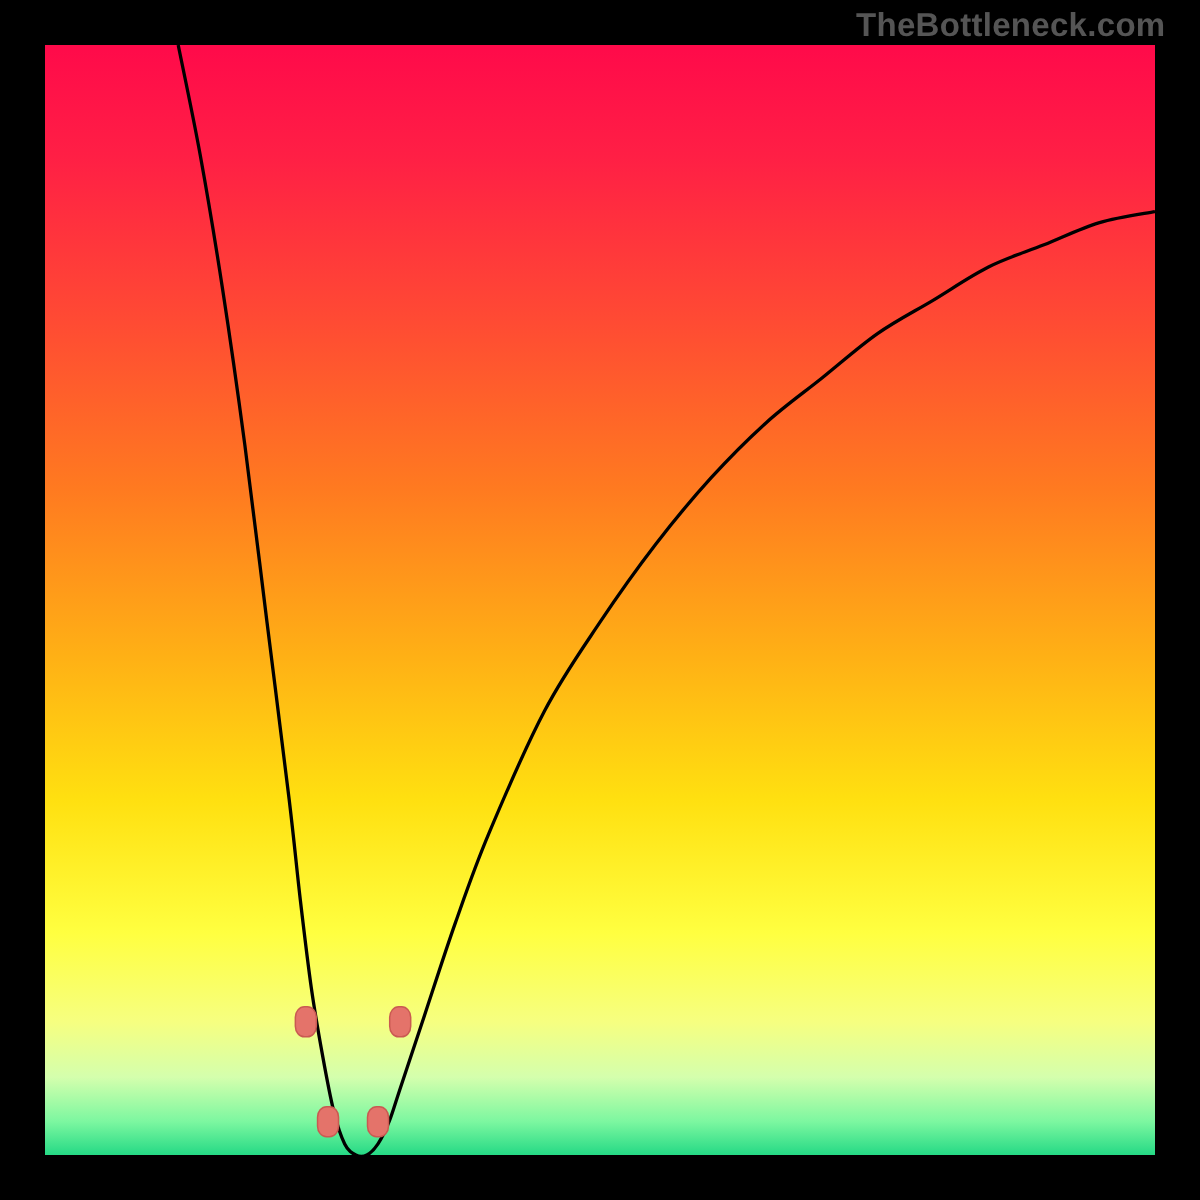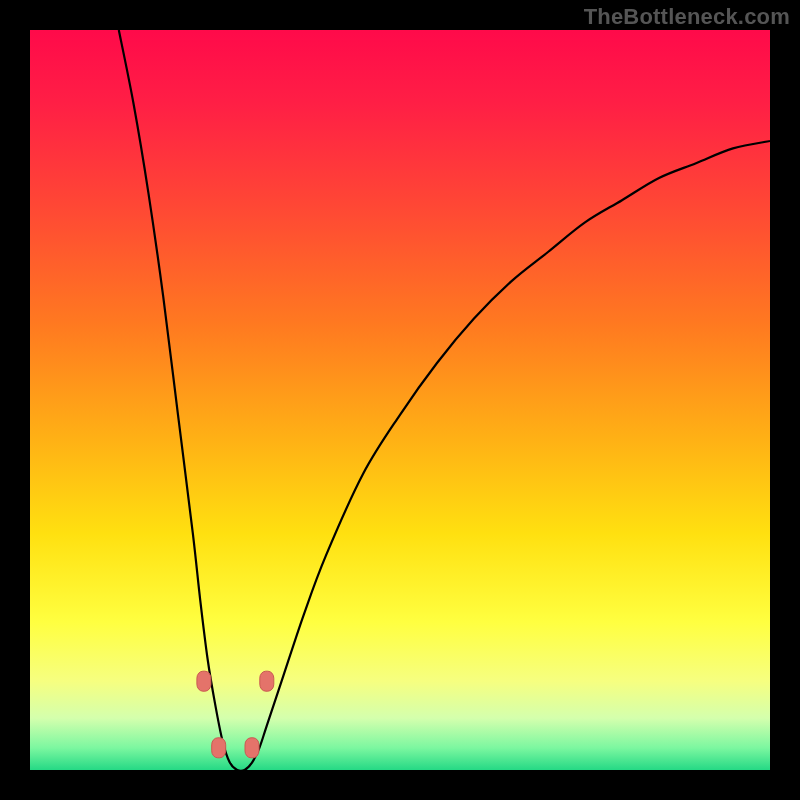--- a/index.html
+++ b/index.html
@@ -20,21 +20,21 @@
     position: absolute;
     left: 30px;
     top: 30px;
     width: 740px;
     height: 740px;
     overflow: hidden;
   }
   .watermark {
     position: absolute;
     top: 4px;
-    right: 10px;
+    right: 23px;
     color: #555;
     font-size: 22px;
     font-weight: 600;
     letter-spacing: 0.2px;
     user-select: none;
   }
   svg {
     display: block;
   }
 </style>

